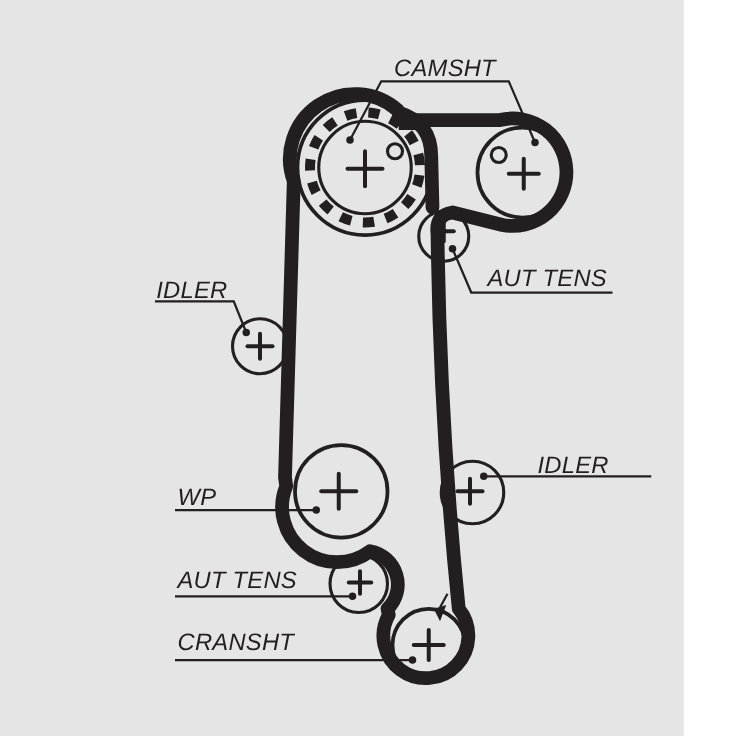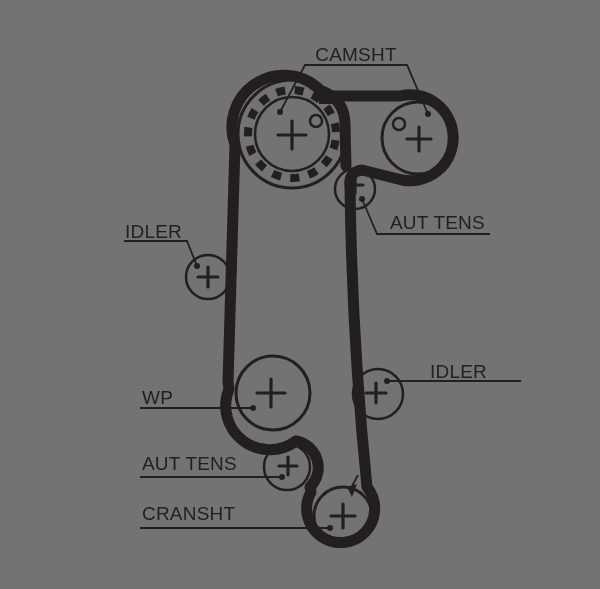--- a/index.html
+++ b/index.html
@@ -1,16 +1,16 @@
 <!DOCTYPE html>
 <html><head>
 <meta charset="utf-8">
 <style>
   html,body{margin:0;padding:0;background:#ffffff;}
-  .stage{position:relative;width:600px;height:589px;background:#737373;overflow:hidden;}
+  .stage{position:relative;width:547px;height:589px;background:#e5e5e5;overflow:hidden;font-style:italic;}
   svg{display:block;}
   .lbl{
     font-family:"Liberation Sans","DejaVu Sans",sans-serif;
     font-size:19px;
     fill:#231f20;
     letter-spacing:0.2px;
   }
   .thin{stroke:#231f20;stroke-width:3;fill:none;}
   .thin25{stroke:#231f20;stroke-width:2.5;fill:none;}
   .belt{stroke:#231f20;stroke-width:11;fill:none;stroke-linejoin:round;stroke-linecap:round;}

